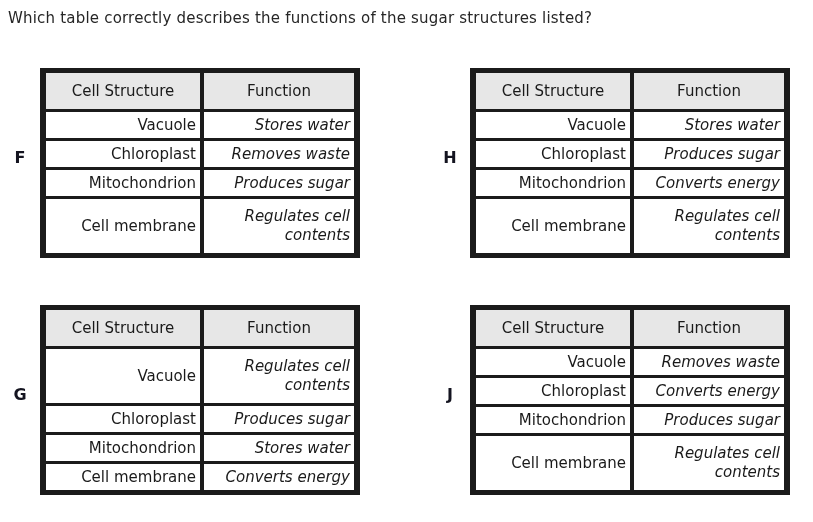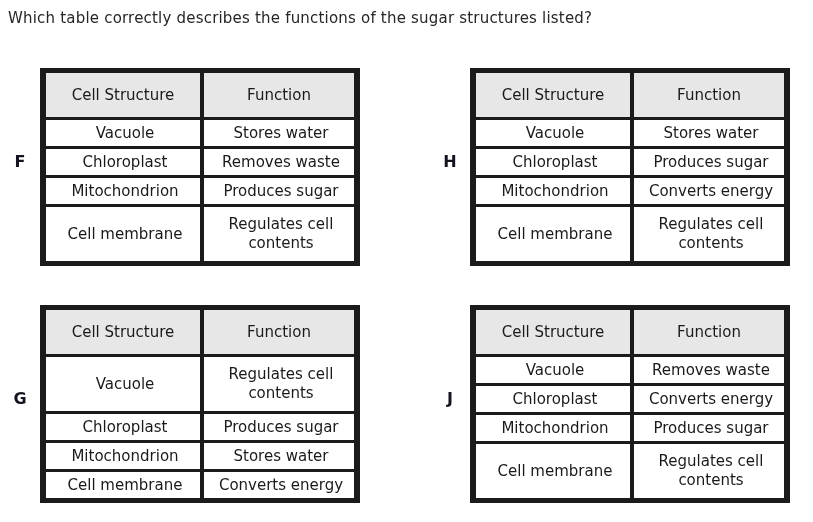--- a/index.html
+++ b/index.html
@@ -39,41 +39,41 @@
     flex: 0 0 40px;
   }
   table.answer-table {
     border-collapse: separate;
     border-spacing: 4px 3px;
     background: #1b1b1b;
     border: 2px solid #1b1b1b;
   }
   table.answer-table th {
     width: 154px;
-    height: 44px;
+    height: 36px;
     background: #e7e7e7;
     font-weight: normal;
     font-size: 15px;
     text-align: center;
     vertical-align: middle;
     color: #1a1a1a;
   }
   table.answer-table th.c2 { width: 150px; }
   table.answer-table td {
     width: 154px;
     height: 26px;
     background: #ffffff;
     font-size: 15px;
-    text-align: center;
+    text-align: right;
     vertical-align: middle;
     padding: 1px 4px 1px 8px;
     line-height: 19px;
     color: #1a1a1a;
   }
-  table.answer-table td.c2 { width: 150px; }
+  table.answer-table td.c2 { width: 150px; font-style: italic; }
   table.answer-table tr.tall td { height: 54px; }
 </style>
 </head>
 <body>
 
 <div class="question-title">Which table correctly describes the functions of the sugar structures listed?</div>
 
 <div class="option opt-f">
   <span class="option-label">F</span>
   <table class="answer-table">

